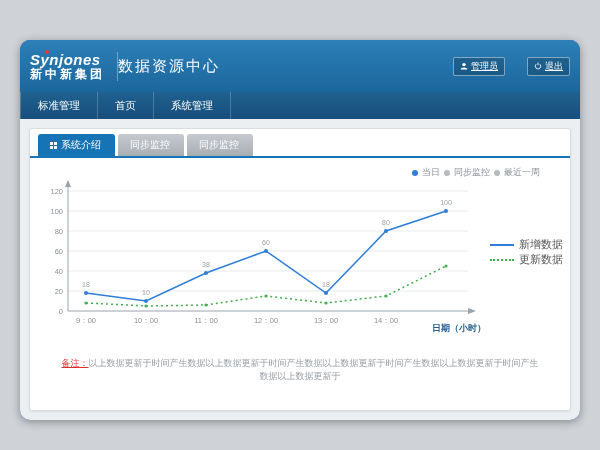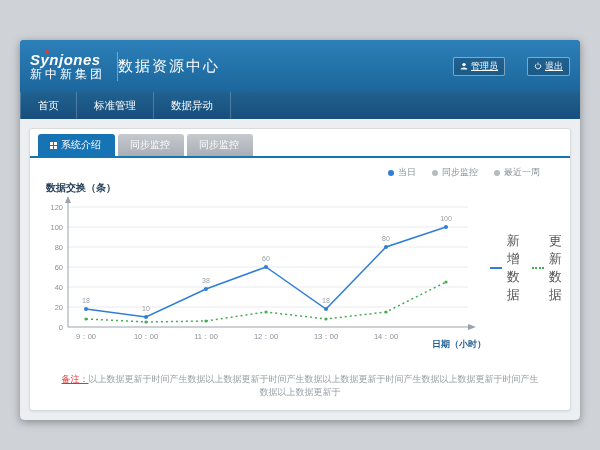--- a/index.html
+++ b/index.html
@@ -1,28 +1,28 @@
 <!DOCTYPE html>
 <html><head>
 <meta charset="utf-8">
 <style>
   * { margin:0; padding:0; box-sizing:border-box; }
   html,body { width:600px; height:450px; font-family:"Liberation Sans", sans-serif; }
   body { background:#cfd2d6; position:relative; overflow:hidden; }
 
   .window { position:absolute; left:20px; top:40px; width:560px; height:380px;
-            background:#1d4ed8; box-shadow:0 2px 8px rgba(0,0,0,.35); border-radius:4px; overflow:hidden; }
+            background:#1d4ed8; box-shadow:0 2px 8px rgba(0,0,0,.35); border-radius:10px; overflow:hidden; }
 
   
   .header { height:52px; background:linear-gradient(#2d80b9,#1b669c);
             display:flex; align-items:center; padding:0 10px; color:#fff; }
   .logo { padding-right:12px; border-right:1px solid rgba(255,255,255,.35); position:relative; }
   .logo-en { display:block; font-size:15px; font-weight:bold; font-style:italic; letter-spacing:.5px; line-height:15px; }
   .logo-dot { position:absolute; left:15px; top:-2px; width:4px; height:4px; border-radius:50%; background:#e43a2f; }
-  .logo-cn { display:block; font-size:12px; font-weight:normal; letter-spacing:3px; line-height:14px; }
+  .logo-cn { display:block; font-size:12px; font-weight:bold; letter-spacing:3px; line-height:14px; }
   .app-title { font-size:15px; letter-spacing:2px; }
   .header-actions { margin-left:auto; display:flex; gap:22px;text-decoration:underline; }
   .hbtn { display:flex; align-items:center; gap:3px; font-size:9px; color:#fff;
           background:rgba(0,0,0,.18); border:1px solid rgba(255,255,255,.45);
           border-radius:2px; padding:2px 6px; cursor:pointer; }
   .hbtn svg { display:block; }
 
   
   .nav { height:27px; background:linear-gradient(#20618f,#174e7c); display:flex; }
   .nav-item { color:#fff; font-size:10.5px; line-height:27px; padding:0 17px;
@@ -33,31 +33,31 @@
   .content { height:301px; background:#eceff1; padding:9px 9px; }
   .panel { background:#fff; border:1px solid #d8dcdf; border-radius:3px; height:100%;
            box-shadow:0 1px 2px rgba(0,0,0,.08); overflow:hidden; }
 
   .tabbar { display:flex; gap:3px; padding:5px 8px 0 8px; border-bottom:2px solid #1673b4; }
   .tab { font-size:10px; padding:4px 14px 4px 12px; border-radius:3px 3px 0 0; cursor:pointer;
          display:flex; align-items:center; gap:4px; }
   .tab.active { background:#1673b4; color:#fff; }
   .tab.inactive { background:linear-gradient(#c6cacf,#a9aeb5); color:#fdfdfd;font-family:Liberation Mono, monospace; }
 
-  .filters { display:flex; justify-content:flex-end; gap:16px; font-size:9px; color:#8a9097;
+  .filters { display:flex; justify-content:flex-end; gap:4px; font-size:9px; color:#8a9097;
              margin:8px 30px 0 0; }
   .filter { display:flex; align-items:center; gap:4px; cursor:pointer; }
   .fdot { width:6px; height:6px; border-radius:50%; background:#b6bbc0; }
   .filter.active .fdot { background:#2f7ed8; }
 
   .ylabel { font-size:10px; font-weight:bold; color:#1f3b57; margin:2px 0 0 16px; }
 
   .chart-row { display:flex; align-items:center; padding:0 4px 0 8px; }
   .chart-svg { flex:0 0 auto; }
-  .series-legend { display:flex; flex-direction:row; gap:0; font-size:13px; color:#555;
+  .series-legend { display:flex; flex-direction:column; gap:0; font-size:11px; color:#555;
                    margin-top:-16px; }
   .sl-item { display:flex; align-items:center; gap:5px; cursor:pointer; }
   .sample { width:24px; height:0; }
   .sample.solid  { border-top:2px solid #2f7ed8; }
   .sample.dotted { border-top:2px dotted #44ad4f; }
 
   .note { margin-top:16px; text-align:center; font-size:9px; color:#9aa0a6; padding:0 30px; }
   .note-prefix { color:#e03131;text-decoration:underline; }
 </style>
 </head>
@@ -88,23 +88,23 @@
               <path d="M2.1 2.3 a2.7 2.7 0 1 0 3.8 0" fill="none" stroke="#fff" stroke-width="0.9"></path>
               <line x1="4" y1="0.5" x2="4" y2="3.2" stroke="#fff" stroke-width="0.9"></line>
             </svg>
         </span>
         <span>退出</span>
       </div>
     </div>
   </div>
 
   <div class="nav">
+    <a class="nav-item">标准管理</a>
     <a class="nav-item">首页</a>
-    <a class="nav-item">标准管理</a>
-    <a class="nav-item">数据异动</a>
+    <a class="nav-item">系统管理</a>
   </div>
 
   <div class="content">
     <div class="panel">
 
       <div class="tabbar">
         <div class="tab active">
           <span>
             <svg width="7" height="7" viewBox="0 0 7 7">
                 <rect x="0" y="0" width="3" height="3" fill="#fff"></rect>
@@ -131,21 +131,20 @@
         <span class="filter">
           <span class="fdot"></span>
           <span>同步监控</span>
         </span>
         <span class="filter">
           <span class="fdot"></span>
           <span>最近一周</span>
         </span>
       </div>
 
-      <div class="ylabel">数据交换（条）</div>
 
       <div class="chart-row">
         <svg class="chart-svg" width="452" height="162" viewBox="0 0 452 162">
             <text x="25" y="134.5" text-anchor="end" font-size="7.5" fill="#8a9097">0</text>
             <line x1="30" y1="112" x2="430" y2="112" stroke="#e9ebee" stroke-width="1"></line>
             <text x="25" y="114.5" text-anchor="end" font-size="7.5" fill="#8a9097">20</text>
             <line x1="30" y1="92" x2="430" y2="92" stroke="#e9ebee" stroke-width="1"></line>
             <text x="25" y="94.5" text-anchor="end" font-size="7.5" fill="#8a9097">40</text>
             <line x1="30" y1="72" x2="430" y2="72" stroke="#e9ebee" stroke-width="1"></line>
             <text x="25" y="74.5" text-anchor="end" font-size="7.5" fill="#8a9097">60</text>

